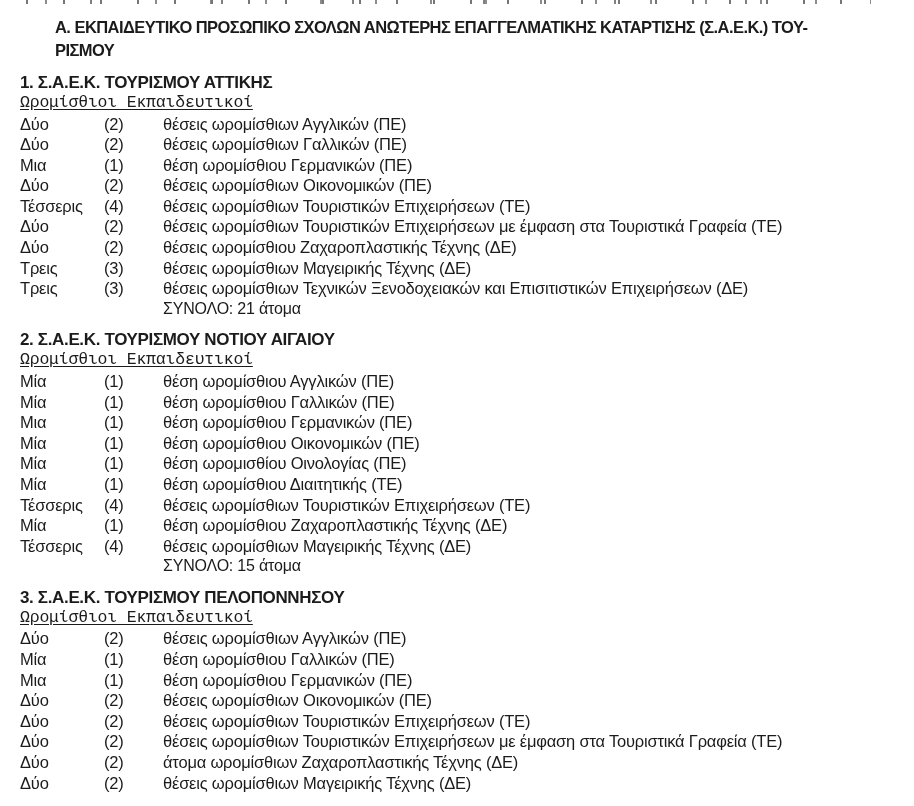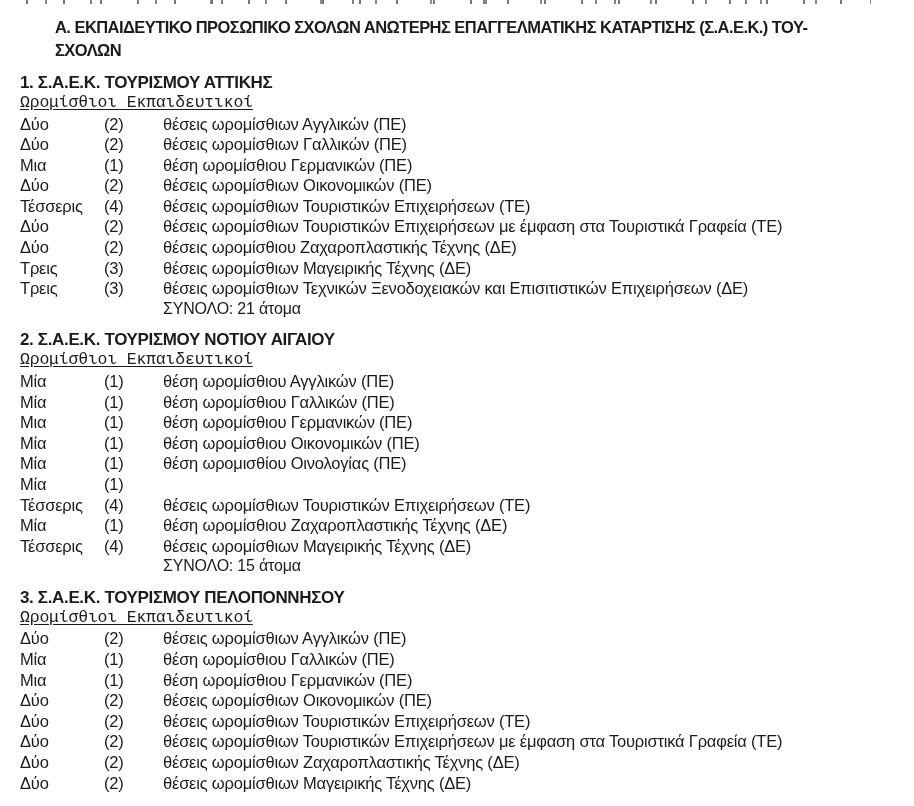--- a/index.html
+++ b/index.html
@@ -72,21 +72,21 @@
 </head>
 <body>
 
 <div class="page">
   <div class="remnant"></div>
 
   <div class="doc">
 
     <div class="main-heading">
       <div class="hline">Α. ΕΚΠΑΙΔΕΥΤΙΚΟ ΠΡΟΣΩΠΙΚΟ ΣΧΟΛΩΝ ΑΝΩΤΕΡΗΣ ΕΠΑΓΓΕΛΜΑΤΙΚΗΣ ΚΑΤΑΡΤΙΣΗΣ (Σ.Α.Ε.Κ.) ΤΟΥ-</div>
-      <div class="hline">ΣΧΟΛΩΝ</div>
+      <div class="hline">ΡΙΣΜΟΥ</div>
     </div>
 
     <div class="section">
       <div class="section-title first">1. Σ.Α.Ε.Κ. ΤΟΥΡΙΣΜΟΥ ΑΤΤΙΚΗΣ</div>
       <div class="subtitle">Ωρομίσθιοι Εκπαιδευτικοί</div>
 
       <div class="row">
         <span>Δύο</span>
         <span>(2)</span>
         <span>θέσεις ωρομίσθιων Αγγλικών (ΠΕ)</span>
@@ -159,20 +159,21 @@
         <span>θέση ωρομίσθιου Οικονομικών (ΠΕ)</span>
       </div>
       <div class="row">
         <span>Μία</span>
         <span>(1)</span>
         <span>θέση ωρομισθίου Οινολογίας (ΠΕ)</span>
       </div>
       <div class="row">
         <span>Μία</span>
         <span>(1)</span>
+        <span>θέση ωρομίσθιου Διαιτητικής (ΤΕ)</span>
       </div>
       <div class="row">
         <span>Τέσσερις</span>
         <span>(4)</span>
         <span>θέσεις ωρομίσθιων Τουριστικών Επιχειρήσεων (ΤΕ)</span>
       </div>
       <div class="row">
         <span>Μία</span>
         <span>(1)</span>
         <span>θέση ωρομίσθιου Ζαχαροπλαστικής Τέχνης (ΔΕ)</span>
@@ -215,21 +216,21 @@
         <span>θέσεις ωρομίσθιων Τουριστικών Επιχειρήσεων (ΤΕ)</span>
       </div>
       <div class="row">
         <span>Δύο</span>
         <span>(2)</span>
         <span>θέσεις ωρομίσθιων Τουριστικών Επιχειρήσεων με έμφαση στα Τουριστικά Γραφεία (ΤΕ)</span>
       </div>
       <div class="row">
         <span>Δύο</span>
         <span>(2)</span>
-        <span>θέσεις ωρομίσθιων Ζαχαροπλαστικής Τέχνης (ΔΕ)</span>
+        <span>άτομα ωρομίσθιων Ζαχαροπλαστικής Τέχνης (ΔΕ)</span>
       </div>
       <div class="row">
         <span>Δύο</span>
         <span>(2)</span>
         <span>θέσεις ωρομίσθιων Μαγειρικής Τέχνης (ΔΕ)</span>
       </div>
     </div>
 
   </div>
 </div>

